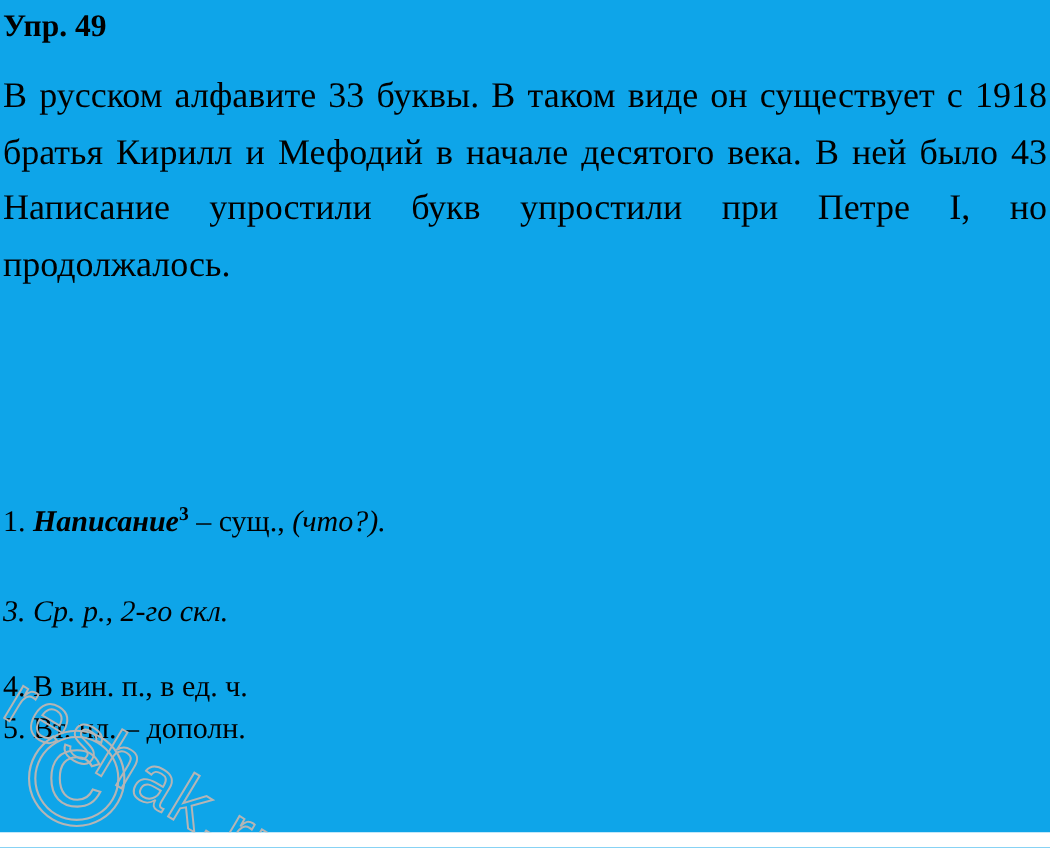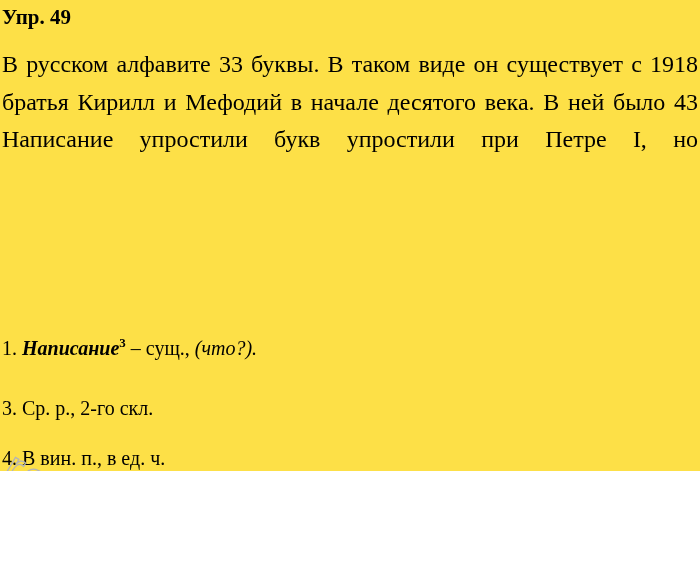--- a/index.html
+++ b/index.html
@@ -1,21 +1,21 @@
 <!DOCTYPE html>
 <html><head>
 <meta charset="utf-8">
 <style>
   * { margin: 0; padding: 0; box-sizing: border-box; }
   html, body { background: #ffffff; }
   .page {
     position: relative;
     width: 700px;
-    height: 471px;
-    background: #fde047;
+    height: 555px;
+    background: #0ea5e9;
     color: #000000;
     font-family: "Liberation Serif", "DejaVu Serif", serif;
     padding: 5px 2px 0 2px;
     overflow: hidden;
   }
   .hdr {
     display: flex;
     justify-content: space-between;
     align-items: baseline;
     font-size: 21px;
@@ -40,21 +40,21 @@
   .items {
     position: absolute;
     left: 2px;
     top: 334px;
     right: 2px;
     font-size: 20px;
   }
   .item { line-height: 28px; }
   .item-1 { margin-bottom: 32px; }
   .item-2 { margin-bottom: 22px; }
-  .item-3 { margin-bottom: 22px; }
+  .item-3 { margin-bottom: 22px; font-style: italic; }
   .item-4 { }
   .bi { font-weight: bold; font-style: italic; }
   .it { font-style: italic; }
   sup.morph {
     font-size: 13px;
     font-weight: bold;
     vertical-align: super;
     line-height: 0;
   }
   .watermark {
@@ -70,20 +70,21 @@
 <div class="page">
 
   <div class="hdr">
     <span class="ex">Упр. 49</span>
   </div>
 
   <div class="para">
     <div class="pline">В русском алфавите 33 буквы. В таком виде он существует с 1918 года.</div>
     <div class="pline">братья Кирилл и Мефодий в начале десятого века. В ней было 43 буквы.</div>
     <div class="pline">Написание упростили букв упростили при Петре I, но правописание</div>
+    <div class="pline last">продолжалось.</div>
   </div>
 
   <div class="items">
     <div class="item item-1"><span>1. </span><span class="bi">Написание</span><sup class="morph">3</sup><span> – сущ., </span><span class="it">(что?).</span></div>
     <div class="item item-3">3. Ср. р., 2-го скл.</div>
     <div class="item item-4">4. В вин. п., в ед. ч.</div>
     <div class="item item-5">5. Вт. чл. – дополн.</div>
   </div>
 
   <svg class="watermark" width="280" height="140" viewBox="0 0 280 140" overflow="visible">

